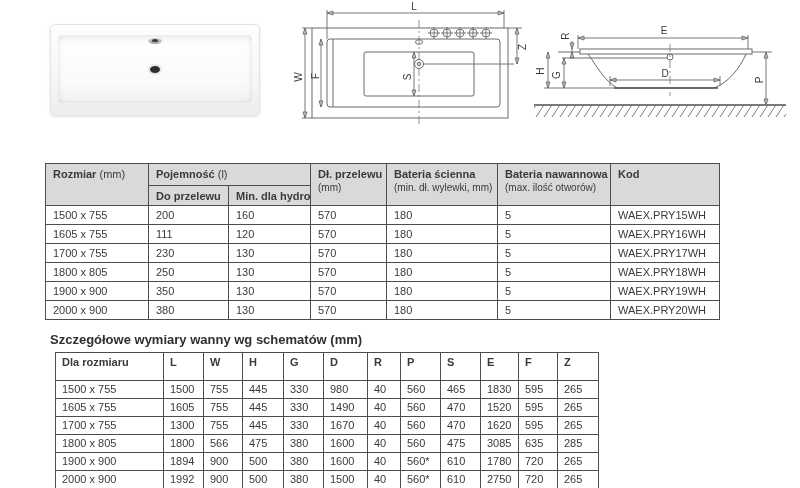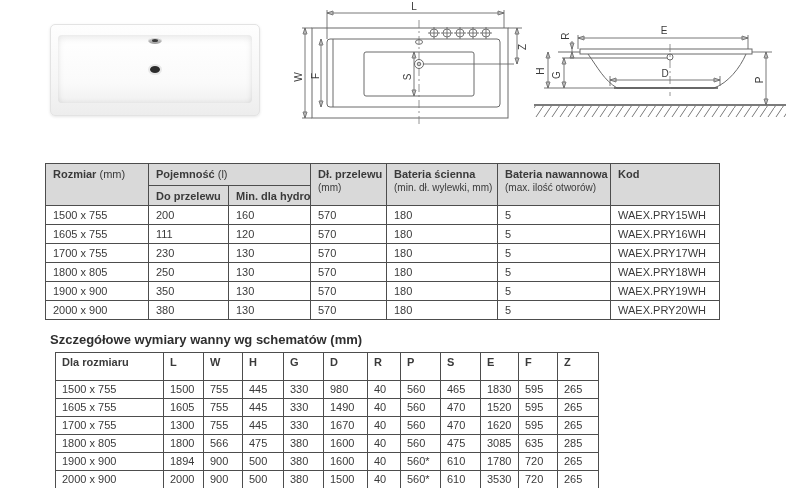--- a/index.html
+++ b/index.html
@@ -388,26 +388,26 @@
         <td>1600</td>
         <td>40</td>
         <td>560*</td>
         <td>610</td>
         <td>1780</td>
         <td>720</td>
         <td>265</td>
       </tr>
       <tr>
         <td>2000 x 900</td>
-        <td>2000</td>
+        <td>1992</td>
         <td>900</td>
         <td>500</td>
         <td>380</td>
         <td>1500</td>
         <td>40</td>
         <td>560*</td>
         <td>610</td>
-        <td>3530</td>
+        <td>2750</td>
         <td>720</td>
         <td>265</td>
       </tr>
     </tbody>
 </table>
 
 </body></html>

